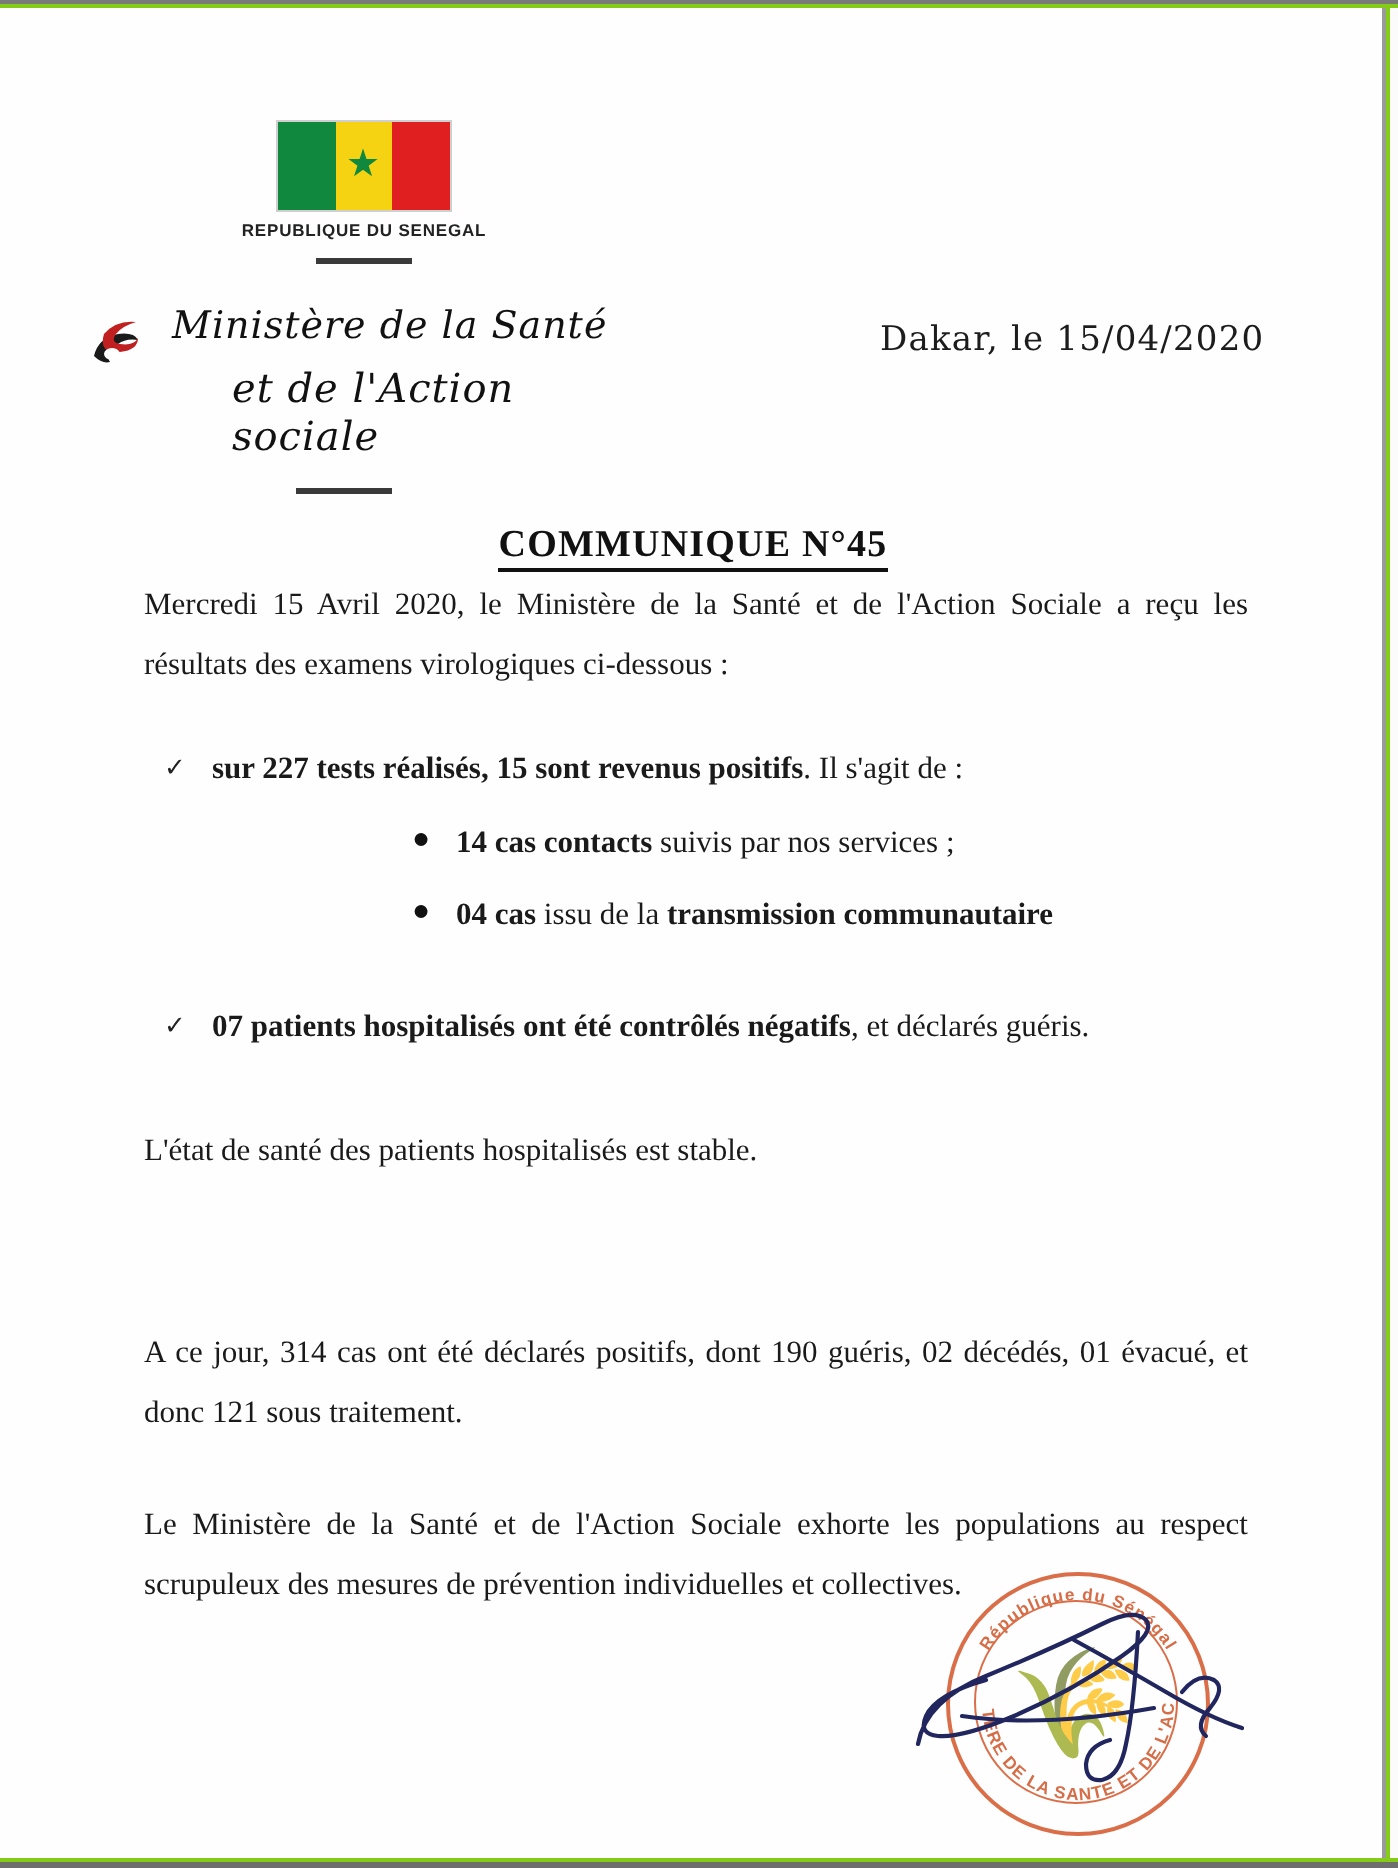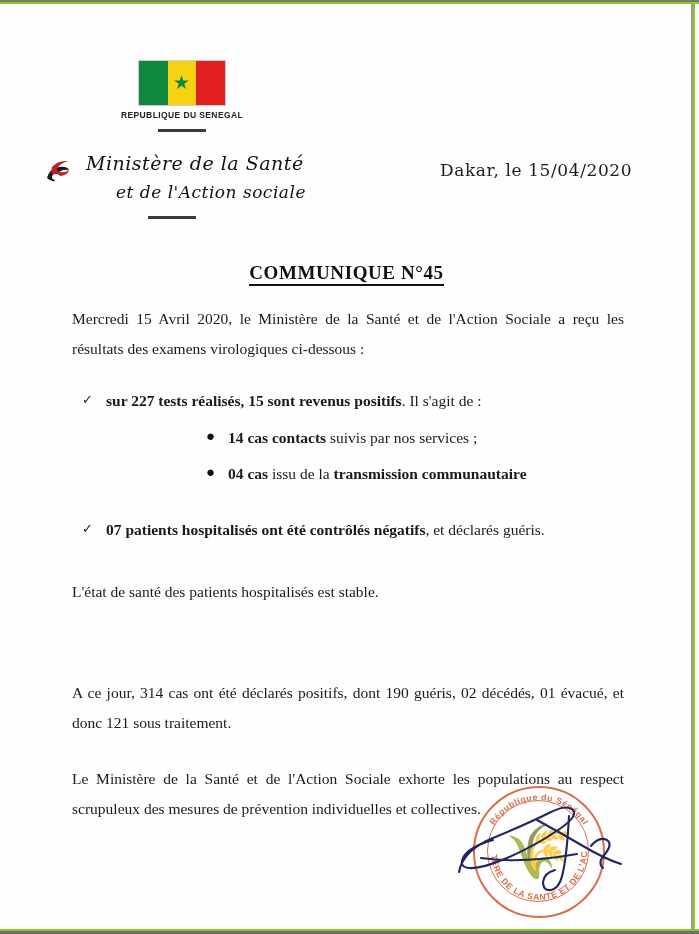--- a/index.html
+++ b/index.html
@@ -63,21 +63,21 @@
   .ministry-wrap{position:absolute;left:40px;top:148px;width:280px;}
   .logo-swirl{
     position:absolute;left:2px;top:6px;width:34px;height:30px;
   }
   .ministry-l1{
     font-family:"DejaVu Serif", serif;font-style:italic;
     font-size:19px;color:#111;margin-left:46px;letter-spacing:.5px;
   }
   .ministry-l2{
     font-family:"DejaVu Serif", serif;font-style:italic;
-    font-size:17px;color:#111;margin-left:76px;margin-top:8px;letter-spacing:.5px;
+    font-size:20px;color:#111;margin-left:76px;margin-top:8px;letter-spacing:.5px;
   }
   .rule3{width:48px;height:3px;background:#3a3a3a;margin:14px 0 0 108px;}
 
   .datebox{
     position:absolute;left:440px;top:156px;width:210px;
     font-family:"DejaVu Serif", serif;
     font-size:17px;color:#1c1c1c;letter-spacing:.6px;
   }
 
   
@@ -85,21 +85,21 @@
     position:absolute;left:0;top:258px;width:693px;text-align:center;
   }
   .title span{
     font-family:"Liberation Serif", serif;
     font-size:19px;font-weight:bold;letter-spacing:.6px;
     color:#111;border-bottom:2px solid #111;padding-bottom:1px;
   }
 
   
   .body{
-    position:absolute;left:72px;top:300px;width:552px;
+    position:absolute;left:72px;top:284px;width:552px;
     font-size:15.5px;color:#1a1a1a;line-height:1.95;
   }
   p{margin:0;}
   .just{text-align:justify;text-align-last:left;}
   b{font-weight:bold;}
 
   .blk-intro{margin-bottom:22px;}
 
   ul.checks{list-style:none;margin:0;padding:0;}
   ul.checks>li{

